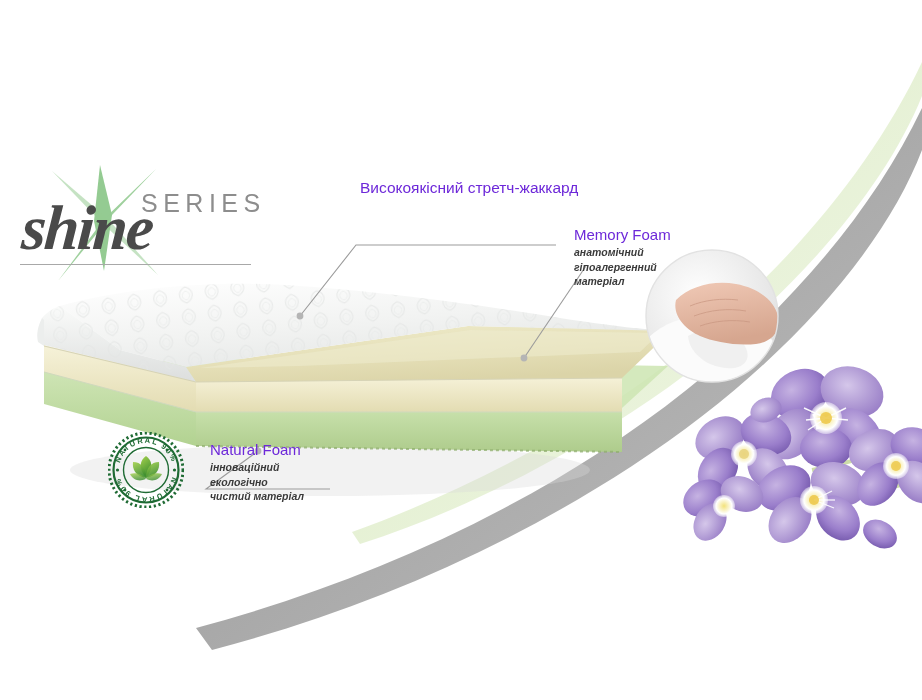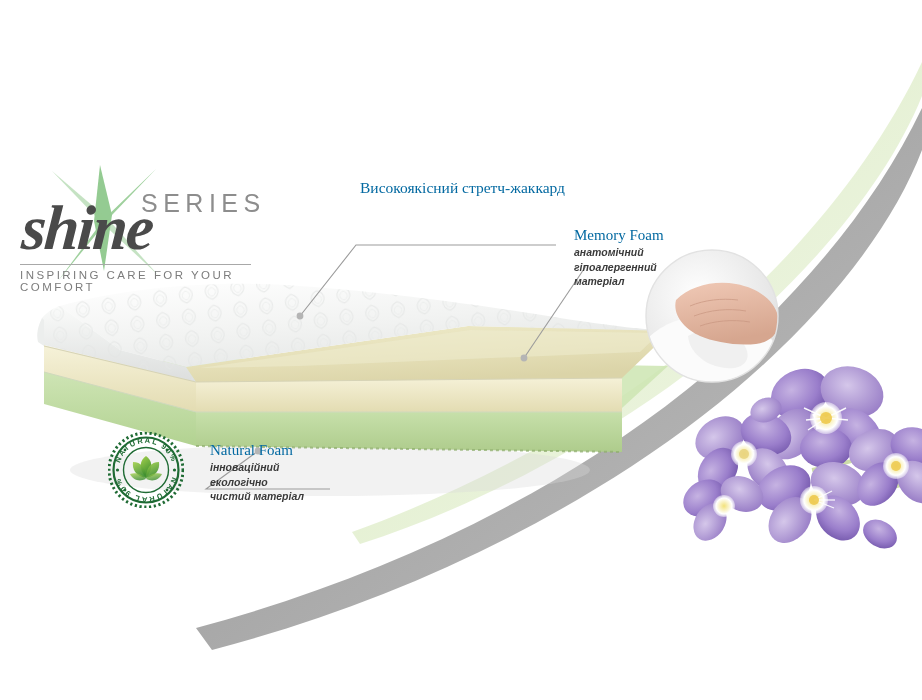--- a/index.html
+++ b/index.html
@@ -13,21 +13,21 @@
                color:#8d8d8d;font-family:"Liberation Sans",sans-serif;}
   .logo-shine{position:absolute;left:14px;top:34px;font-size:63px;line-height:63px;
               color:#4a4a4a;font-style:italic;font-weight:bold;letter-spacing:-2px;
               font-family:"Liberation Serif",serif;transform:skewX(-4deg);}
   .logo-rule{position:absolute;left:12px;top:101px;width:231px;height:1px;background:#a8a8a8;}
   .logo-tag{position:absolute;left:12px;top:106px;font-size:11.5px;letter-spacing:2.45px;
             color:#7c7c7c;font-family:"Liberation Sans",sans-serif;}
 
   
   .callout{position:absolute;}
-  .c-title{color:#0369a1;font-family:Liberation Serif, serif;}
+  .c-title{color:#6d28d9;font-family:Liberation Sans, sans-serif;}
   .c-sub{color:#3a3a3a;font-style:italic;font-weight:bold;font-family:"Liberation Sans",sans-serif;}
 
   #co-jacquard{left:360px;top:177px;width:250px;}
   #co-jacquard .c-title{font-size:15.5px;line-height:21.5px;}
 
   #co-memory{left:574px;top:226px;width:150px;}
   #co-memory .c-title{font-size:15px;line-height:18px;}
   #co-memory .c-sub{font-size:10.5px;line-height:12.6px;margin-top:2px;}
 
   #co-natural{left:210px;top:441px;width:160px;}
@@ -66,21 +66,20 @@
     <svg width="258" height="120" viewBox="0 0 258 120" style="position:absolute;left:0;top:0;">
       <g fill="#8fc98d" opacity="0.95">
         <path d="M 92 2 L 104 52 L 96 108 L 86 58 Z"></path>
         <path d="M 148 6 L 104 52 L 50 118 L 96 56 Z" opacity="0.9"></path>
         <path d="M 44 8 L 100 56 L 150 112 L 92 58 Z" opacity="0.55"></path>
       </g>
     </svg>
     <div class="logo-series">SERIES</div>
     <div class="logo-shine">shine</div>
     <div class="logo-rule"></div>
-    <div class="logo-tag">INSPIRING CARE FOR YOUR COMFORT</div>
   </div>
 
   <svg class="layer" viewBox="0 0 922 700">
     <defs>
       <linearGradient id="coverTop" x1="0" y1="0" x2="0.6" y2="1">
         <stop offset="0" stop-color="#ffffff"></stop>
         <stop offset="0.55" stop-color="#f2f3f2"></stop>
         <stop offset="1" stop-color="#e4e6e5"></stop>
       </linearGradient>
       <linearGradient id="coverSide" x1="0" y1="0" x2="0" y2="1">

